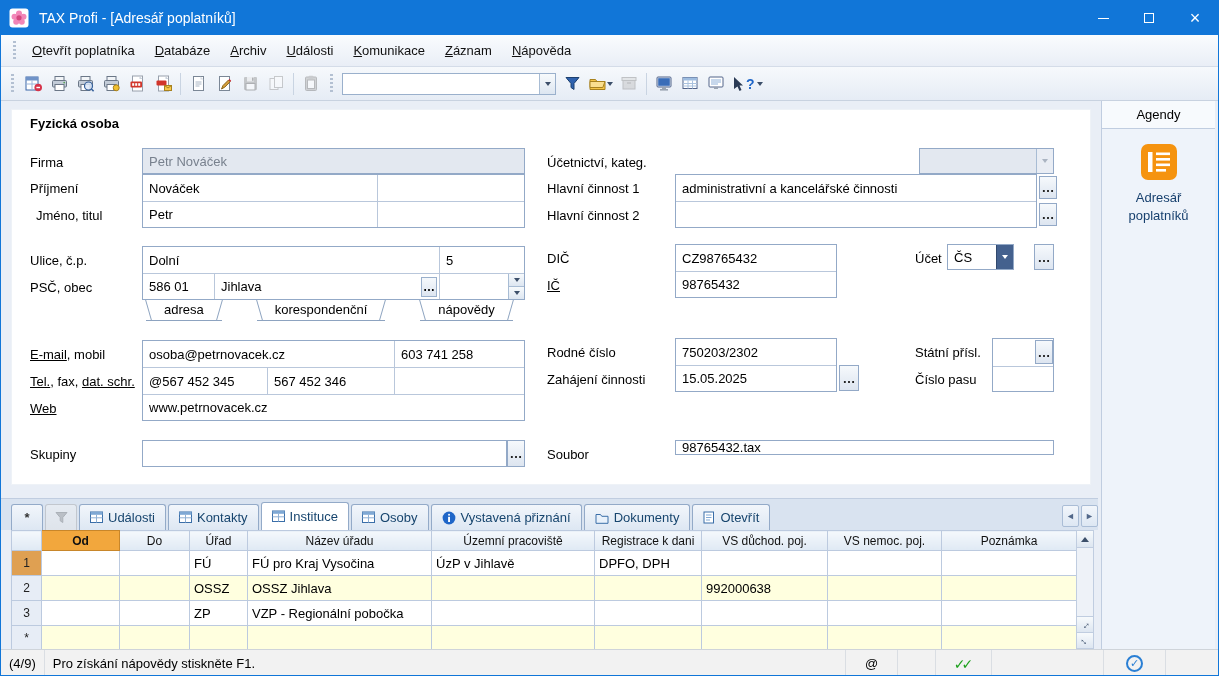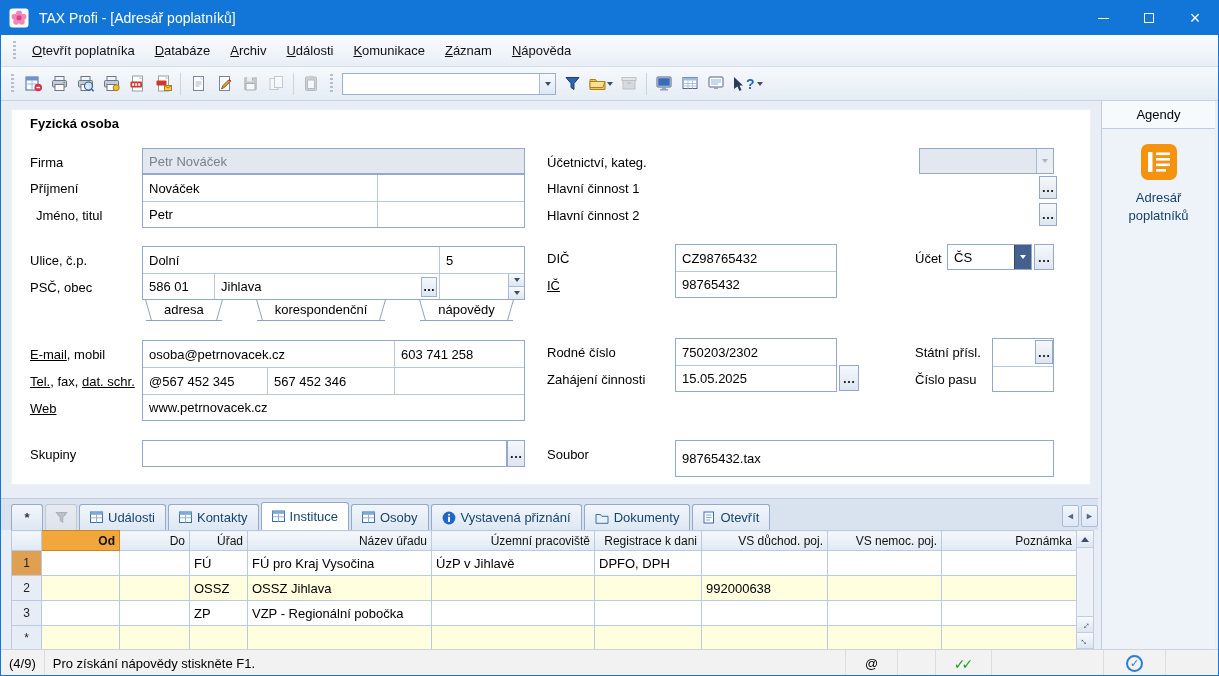--- a/index.html
+++ b/index.html
@@ -108,21 +108,21 @@
   .tab-scroll { width:17px; height:22px; margin-left:2px; margin-bottom:3px; display:flex; align-items:center;
                 justify-content:center; font-size:9px; color:#52688a; background:linear-gradient(#f2f6fb,#dde7f3);
                 border:1px solid #aabdd6; border-radius:2px; }
   .push-right { margin-left:auto; }
 
   
   .grid-area { position:absolute; left:0; top:529px; width:1097px; height:119px; background:#e9eef6; overflow:hidden; }
   table.grid-table { position:absolute; left:10px; top:0; border-collapse:collapse; table-layout:fixed; width:1065px; }
   .grid-table th, .grid-table td { border:1px solid #bccadf; padding:0 4px; overflow:hidden; white-space:nowrap; }
   .grid-table th { height:20px; background:linear-gradient(#f4f8fc,#dfe9f4); font-weight:normal; font-size:12px;
-                   text-align:right; color:#111; }
+                   text-align:center; color:#111; }
   .grid-table th.sorted { background:#f2a73d; border-color:#c8862a; font-weight:bold; }
   .grid-table td { height:25px; font-size:13px; background:#fff; }
   tr.yellow td { background:#ffffdf; }
   td.rowhead { background:#e7edf6 !important; text-align:center; font-size:12px; color:#222; }
   td.rowhead.current { background:#dfa052 !important; }
   tr.lastrow td { height:24px; }
   .vscroll { position:absolute; left:1075px; top:0; width:18px; height:119px; background:#eef2f8;
              border:1px solid #c0cde0; display:flex; flex-direction:column; }
   .sbtn { height:17px; display:flex; align-items:center; justify-content:center;
           background:linear-gradient(#f7fafc,#dde6f1); border-bottom:1px solid #c0cde0; font-size:9px; color:#3c4f6a; }
@@ -462,41 +462,53 @@
       <span class="flabel" style="left:903px;top:262px">Číslo pasu</span>
       <span class="flabel" style="left:535px;top:337px">Soubor</span>
 
       <div class="fbox gray" style="left:907px;top:38px;width:135px;height:26px">
         <span></span>
         <span class="dd-btn gray">
             <i class="tri-down sm" style="border-top-color:#aab4c2"></i>
           </span>
       </div>
 
+      <div class="fbox nopad" style="left:663px;top:64px;width:362px;height:54px">
+        <div class="cellrow divB" style="height:27px">
+            <div class="cell" style="flex:1">
+              <span>administrativní a kancelářské činnosti</span>
+            </div>
+          </div>
+        <div class="cellrow" style="height:25px">
+            <div class="cell" style="flex:1">
+              <span></span>
+            </div>
+          </div>
+      </div>
       <div class="ellipsis-btn" style="left:1027px;top:66px;height:23px">
           <span>…</span>
         </div>
       <div class="ellipsis-btn" style="left:1027px;top:93px;height:23px">
           <span>…</span>
         </div>
 
       <div class="fbox nopad" style="left:663px;top:134px;width:162px;height:54px">
         <div class="cellrow divB" style="height:27px">
             <div class="cell" style="flex:1">
               <span>CZ98765432</span>
             </div>
           </div>
         <div class="cellrow" style="height:25px">
             <div class="cell" style="flex:1">
               <span>98765432</span>
             </div>
           </div>
       </div>
 
-      <div class="fbox" style="left:935px;top:134px;width:85px;height:26px">
+      <div class="fbox" style="left:935px;top:134px;width:67px;height:26px">
         <span>ČS</span>
         <span class="dd-btn dark">
             <i class="tri-down sm white"></i>
           </span>
       </div>
       <div class="ellipsis-btn" style="left:1022px;top:134px;width:20px;height:26px">
           <span>…</span>
         </div>
 
       <div class="fbox nopad" style="left:663px;top:228px;width:162px;height:54px">
@@ -520,21 +532,21 @@
             <span></span>
           </div>
         <div class="ellipsis-btn" style="left:42px;top:1px;width:18px;height:24px">
             <span>…</span>
           </div>
         <div class="cell" style="position:absolute;left:0;top:27px;width:60px;height:25px;border-top:1px solid #b9c7db">
             <span></span>
           </div>
       </div>
 
-      <div class="fbox" style="left:663px;top:330px;width:379px;height:37px">
+      <div class="fbox" style="left:663px;top:330px;width:379px;height:15px">
           <span>98765432.tax</span>
         </div>
     </div>
   </div>
 
   <div class="right-panel">
     <div class="agendy-header">Agendy</div>
     <div class="agenda-item">
       <span class="agenda-icon">
         <svg width="38" height="38" viewBox="0 0 38 38">

